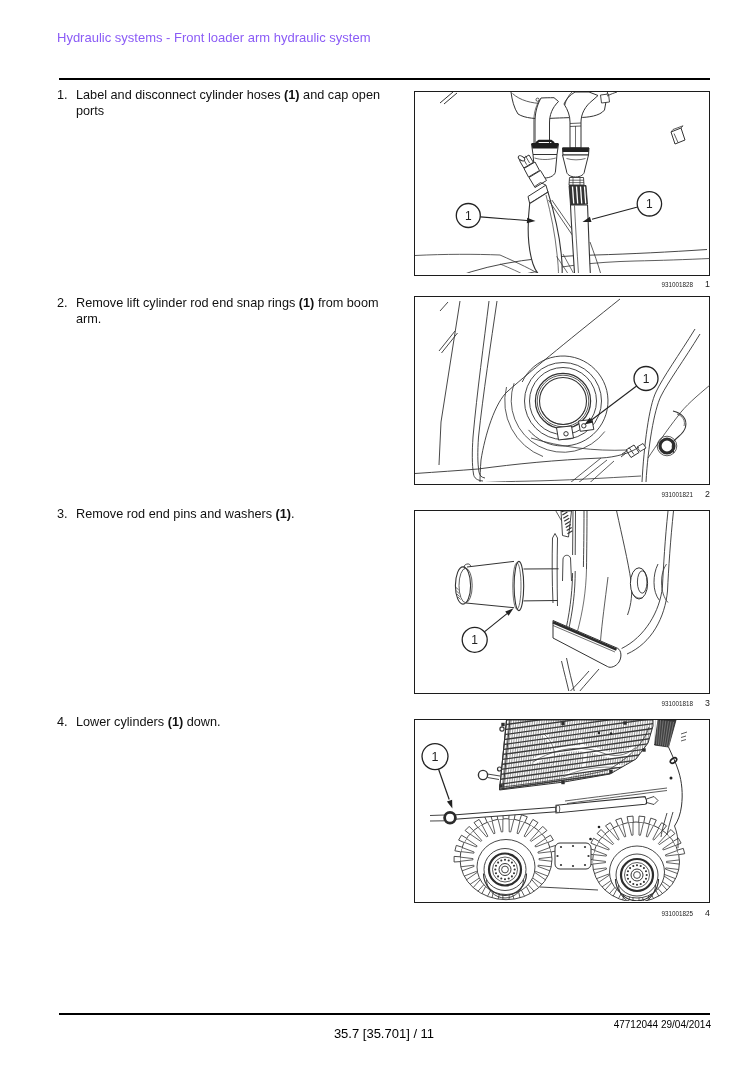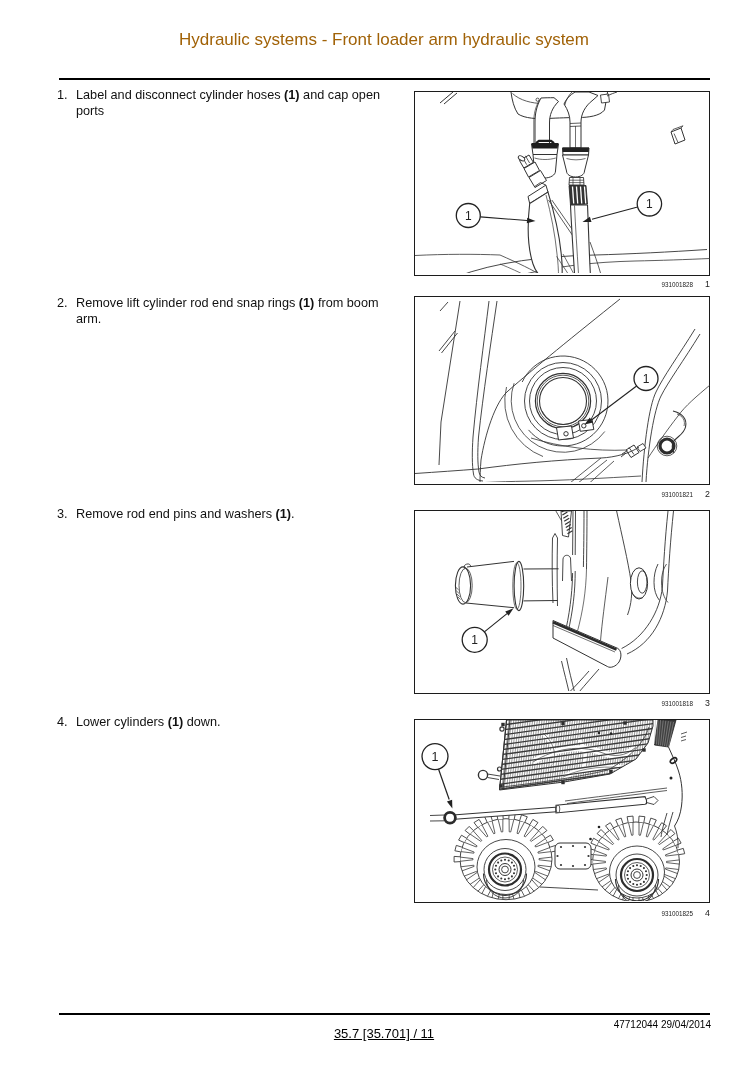--- a/index.html
+++ b/index.html
@@ -1,28 +1,28 @@
 <!DOCTYPE html>
 <html><head>
 <meta charset="utf-8">
 <style>
 html,body{margin:0;padding:0;background:#fff;}
 body{width:741px;height:1069px;position:relative;font-family:"Liberation Sans",sans-serif;color:#000;overflow:hidden;}
 .abs{position:absolute;}
-.hdr{left:57px;width:654px;top:29.5px;font-size:17px;text-align:center;color:#a16207;}
+.hdr{left:57px;width:654px;top:29.5px;font-size:13px;text-align:left;color:#8b5cf6;}
 .rule{left:59px;width:651px;height:2px;background:#000;}
 .step{width:332px;font-size:12.7px;line-height:15.5px;color:#111;}
 .step .num{position:absolute;left:0;top:0;}
 .step .txt{margin-left:19px;width:307px;}
 .fig{left:414px;width:294px;border:1px solid #1c1c1c;background:#fff;}
 .cap{left:414px;width:296px;font-size:6.3px;color:#222;}
 .cap .id{position:absolute;right:17px;top:2px;}
 .cap .n{position:absolute;right:0;top:0;font-size:8.8px;}
 .foot1{left:57px;width:654px;top:1018.8px;font-size:10px;text-align:right;}
-.foot2{left:57px;width:654px;top:1026.2px;font-size:13px;text-align:center;text-decoration:underline;}
+.foot2{left:57px;width:654px;top:1026.2px;font-size:13px;text-align:center;}
 svg{display:block;}
 </style>
 </head>
 <body>
 <div class="abs hdr">Hydraulic systems - Front loader arm hydraulic system</div>
 <div class="abs rule" style="top:77.7px"></div>
 
 <div class="abs step" style="left:57px;top:88.2px">
     <span class="num">1.</span>
     <div class="txt">Label and disconnect cylinder hoses <b>(1)</b> and cap open ports</div>

